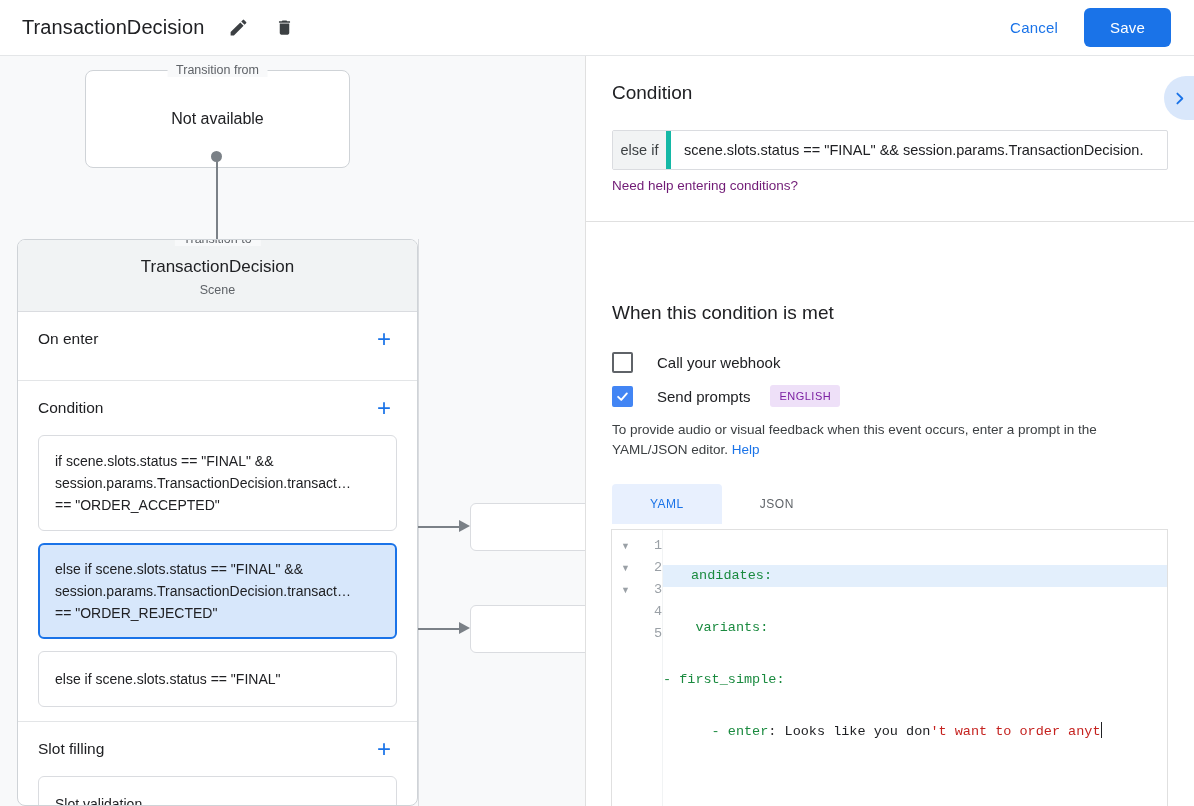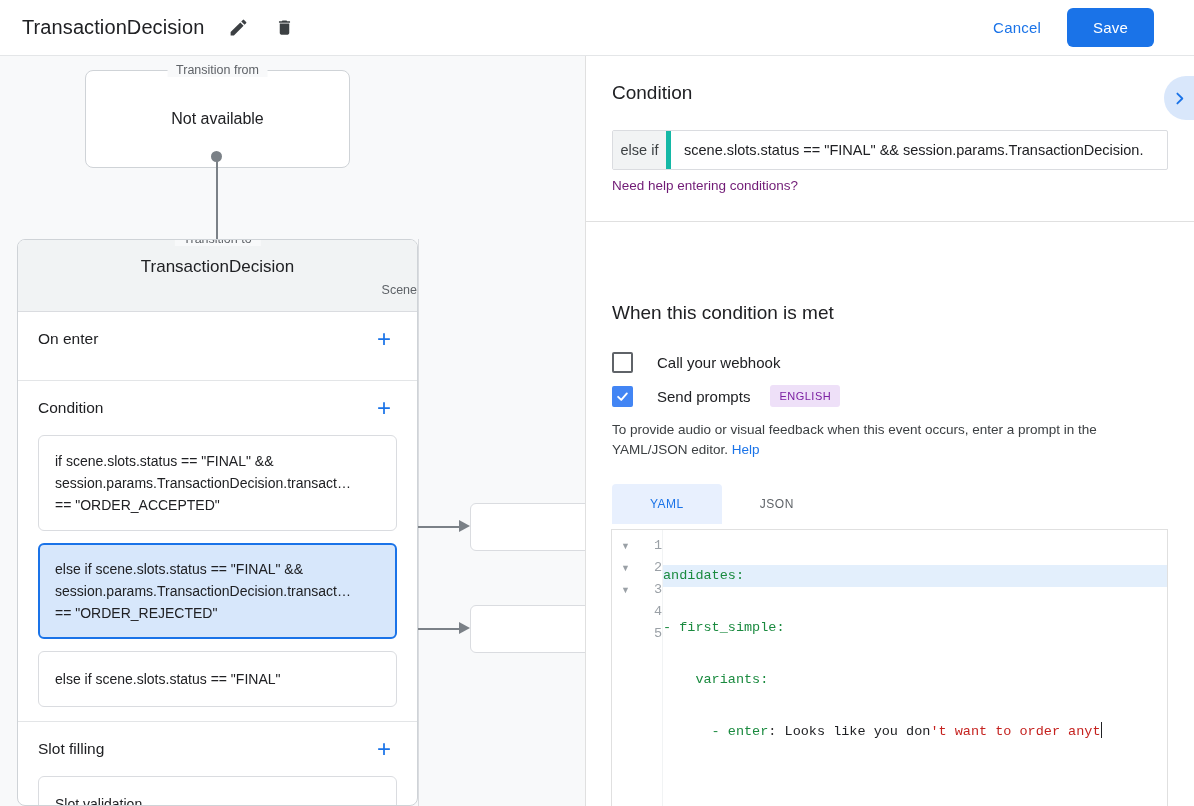--- a/index.html
+++ b/index.html
@@ -26,21 +26,21 @@
     letter-spacing: 0.1px;
   }
   .hdr-icon {
     margin-left: 22px; width: 24px; height: 24px;
     display: flex; align-items: center; justify-content: center;
     cursor: pointer;
   }
   .hdr-icon svg { display: block; }
   #topbar-right {
     margin-left: auto; display: flex; align-items: center; gap: 14px;
-    margin-right: 40px;
+    margin-right: 23px;
   }
   #cancel-btn {
     background: none; border: none;
     color: #1a73e8; font-size: 15px; font-weight: 500;
     font-family: inherit; padding: 8px 12px;
     cursor: pointer; letter-spacing: 0.2px;
   }
   #save-btn {
     background: #1a73e8; border: none; border-radius: 6px;
     color: #ffffff; font-size: 15px; font-weight: 500;
@@ -120,21 +120,21 @@
     background: #ffffff;
     overflow: hidden;
   }
   #tt-head {
     background: #f1f3f4;
     border-bottom: 1px solid #dadce0;
     padding: 17px 0 14px 0;
     text-align: center;
   }
   #tt-title { font-size: 17px; color: #202124; }
-  #tt-sub { font-size: 12.5px; color: #5f6368; margin-top: 6px; text-align: right; }
+  #tt-sub { font-size: 12.5px; color: #5f6368; margin-top: 6px; }
 
   .section {
     border-bottom: 1px solid #e3e5e7;
     padding: 0 20px 14px 20px;
   }
   .section:last-child { border-bottom: none; }
   .section-head {
     display: flex; align-items: center;
     height: 54px;
   }
@@ -333,21 +333,21 @@
   }
   #code {
     flex: 1; padding-top: 5px;
     font-family: "Liberation Mono", monospace;
     font-size: 13.5px;
     white-space: pre;
     overflow: hidden;
     position: relative;
   }
   .codeline { height: 22px; line-height: 22px; white-space: pre; }
-  .codeline.cur { background: #e3effc; }
+  .codeline.cur { background: #e3effc; padding-left: 28px; }
   .k { color: #1a8a3f; }
   .p { color: #333333; }
   .s { color: #c5221f; }
   .t { color: #202124; }
   .caret {
     display: inline-block; width: 1px; height: 16px;
     background: #202124; vertical-align: -3px;
   }
 </style>
 </head>
@@ -512,20 +512,20 @@
       <div id="gutter">
         <div class="lineno">1</div>
         <div class="lineno">2</div>
         <div class="lineno">3</div>
         <div class="lineno">4</div>
         <div class="lineno">5</div>
       </div>
 
       <div id="code">
         <div class="codeline cur"><span class="k">andidates:</span></div>
+        <div class="codeline"><span class="k">    variants:</span></div>
         <div class="codeline"><span class="k">- first_simple:</span></div>
-        <div class="codeline"><span class="k">    variants:</span></div>
         <div class="codeline"><span id="line4"><span class="k">      - </span><span class="k">enter</span><span class="p">:</span> <span class="t">Looks like you don</span><span class="s">'t want to order anyt</span><span class="caret"></span></span></div>
         <div class="codeline"><span></span></div>
       </div>
     </div>
   </div>
 </div>
 
 </body></html>

